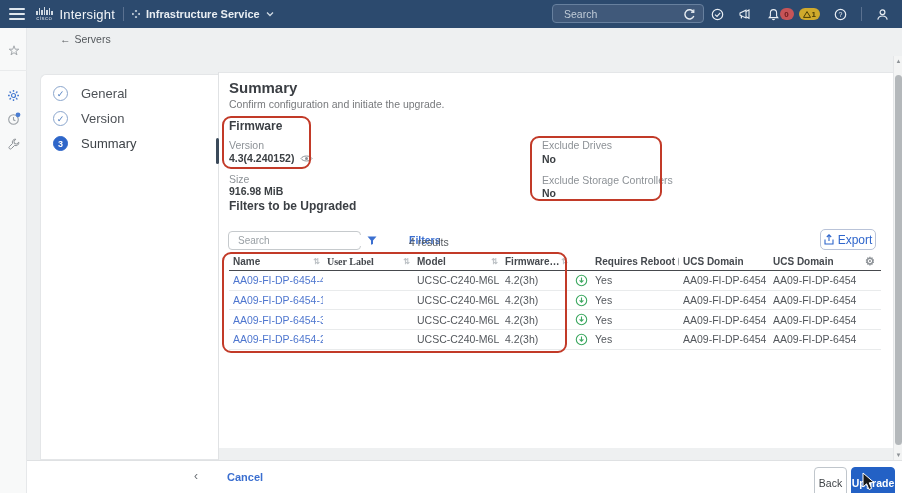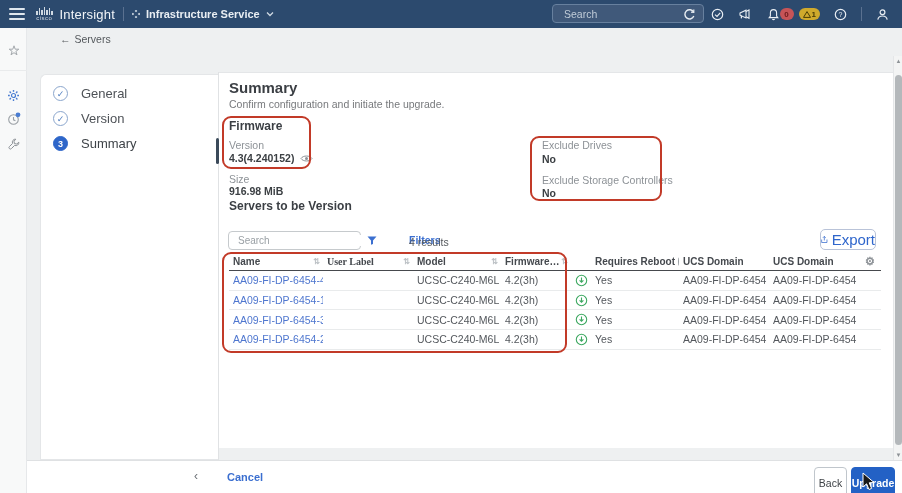--- a/index.html
+++ b/index.html
@@ -56,21 +56,21 @@
   .h3 { position:absolute; font-size:12px; font-weight:bold; color:#3b3f44; }
 
   
   .tbl-search { position:absolute; left:9px; top:158px; width:133px; height:19px; border:1px solid #c6cacd; border-radius:4px; display:flex; align-items:center; padding:0 5px; background:#fff; }
   .tbl-search input { flex:1; border:none; outline:none; font-size:10px; color:#55595d; font-family:inherit; }
   .tbl-search input::placeholder { color:#9aa0a5; }
   .filters { position:absolute; left:148px; top:161px; display:flex; align-items:center; gap:4px; cursor:pointer; }
   .filters span { font-size:10.5px; font-weight:bold; color:#3b6fd0;padding-left:28px; }
   .results { position:absolute; left:190px; top:163px; font-size:10.5px; color:#55595d; }
   .export-btn { position:absolute; left:601px; top:156px; width:56px; height:21px; border:1px solid #b9c3d8; border-radius:5px; background:#fff; display:flex; align-items:center; justify-content:center; gap:4px; cursor:pointer; }
-  .export-btn span { font-size:15px; color:#2f66cc; }
+  .export-btn span { font-size:12px; color:#2f66cc; }
 
   
   .tbl { position:absolute; left:10px; top:180px; width:652px; }
   .trow { display:flex; align-items:center; }
   .thead { height:18px; border-bottom:1px solid #46494d; }
   .thead .cell { font-size:10px; font-weight:bold; color:#45494e; display:flex; align-items:center; }
   .cell { padding-left:4px; overflow:hidden; white-space:nowrap; }
   .c-name{width:94px;} .c-user{width:90px;font-family:Liberation Serif, serif;} .c-model{width:88px;} .c-fw{width:70px;} .c-st{width:20px; display:flex; align-items:center;} .c-rr{width:88px;} .c-u1{width:90px;} .c-u2{width:92px;} .c-gear{flex:1; text-align:right;}
   .sort { margin-left:auto; font-size:8px; color:#bcc1c5; padding-right:3px; }
   .tlabel { flex:1; min-width:0; overflow:hidden; text-overflow:ellipsis; white-space:nowrap; }
@@ -260,21 +260,21 @@
           <path d="M1 4.5 C3 1.2 10 1.2 12 4.5 C10 7.8 3 7.8 1 4.5 Z" stroke="#8d9297" stroke-width="1" fill="none"></path>
           <circle cx="6.5" cy="4.5" r="1.5" fill="#8d9297"></circle>
         </svg>
     </div>
 
     <div class="lbl" style="left:10px; top:100px">Size</div>
     <div class="val" style="left:10px; top:112px">
         <span>916.98 MiB</span>
       </div>
 
-    <div class="h3" style="left:10px; top:126px">Servers to be Version</div>
+    <div class="h3" style="left:10px; top:126px">Filters to be Upgraded</div>
 
     <div class="lbl" style="left:323px; top:66px">Exclude Drives</div>
     <div class="val" style="left:323px; top:80px">
         <span>No</span>
       </div>
     <div class="lbl" style="left:323px; top:101px">Exclude Storage Controllers</div>
     <div class="val" style="left:323px; top:114px">
         <span>No</span>
       </div>
 

